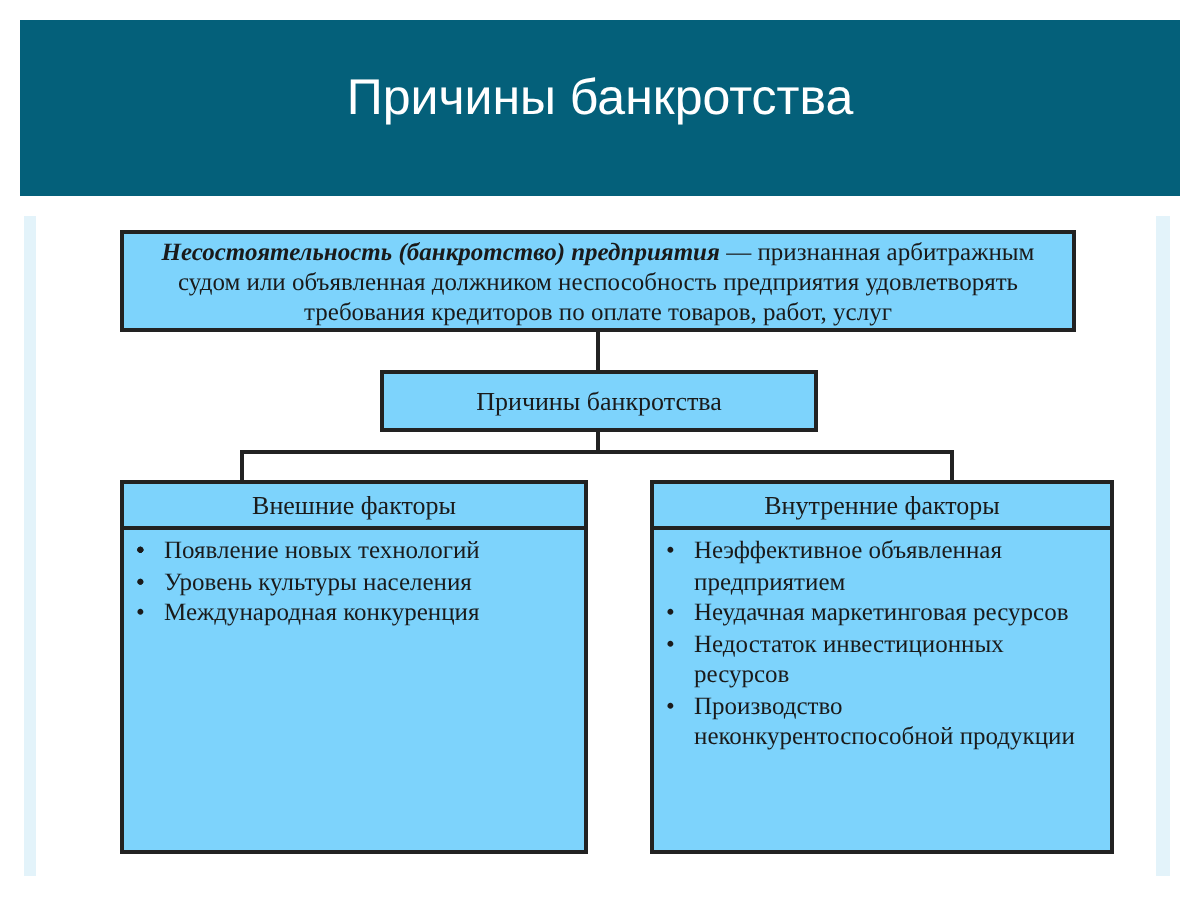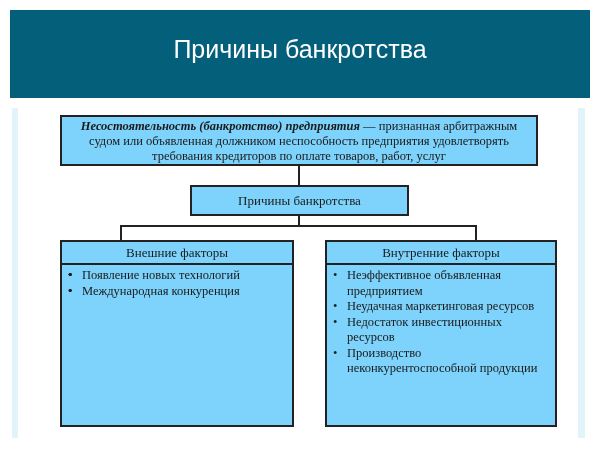--- a/index.html
+++ b/index.html
@@ -76,21 +76,21 @@
 <div class="line" style="left:475px; top:225px; width:2px; height:15px;"></div>
 
 <div class="box factor-box left-box">
   <div class="factor-head">Внешние факторы</div>
   <ul class="factor-list">
     <li><span class="bullet">•</span></li>
     <li><span class="bullet">•</span></li>
     <li><span class="bullet">•</span></li>
     <li><span class="bullet">•</span><span>Появление новых технологий</span></li>
     <li><span class="bullet">•</span></li>
-    <li><span class="bullet">•</span></li>
+    <li><span class="bullet">•</span><span>Уровень культуры населения</span></li>
     <li><span class="bullet">•</span><span>Международная конкуренция</span></li>
   </ul>
 </div>
 
 <div class="box factor-box right-box">
   <div class="factor-head">Внутренние факторы</div>
   <ul class="factor-list">
     <li><span class="bullet">•</span><span>Неэффективное объявленная предприятием</span></li>
     <li><span class="bullet">•</span><span>Неудачная маркетинговая ресурсов</span></li>
     <li><span class="bullet">•</span><span>Недостаток инвестиционных ресурсов</span></li>

